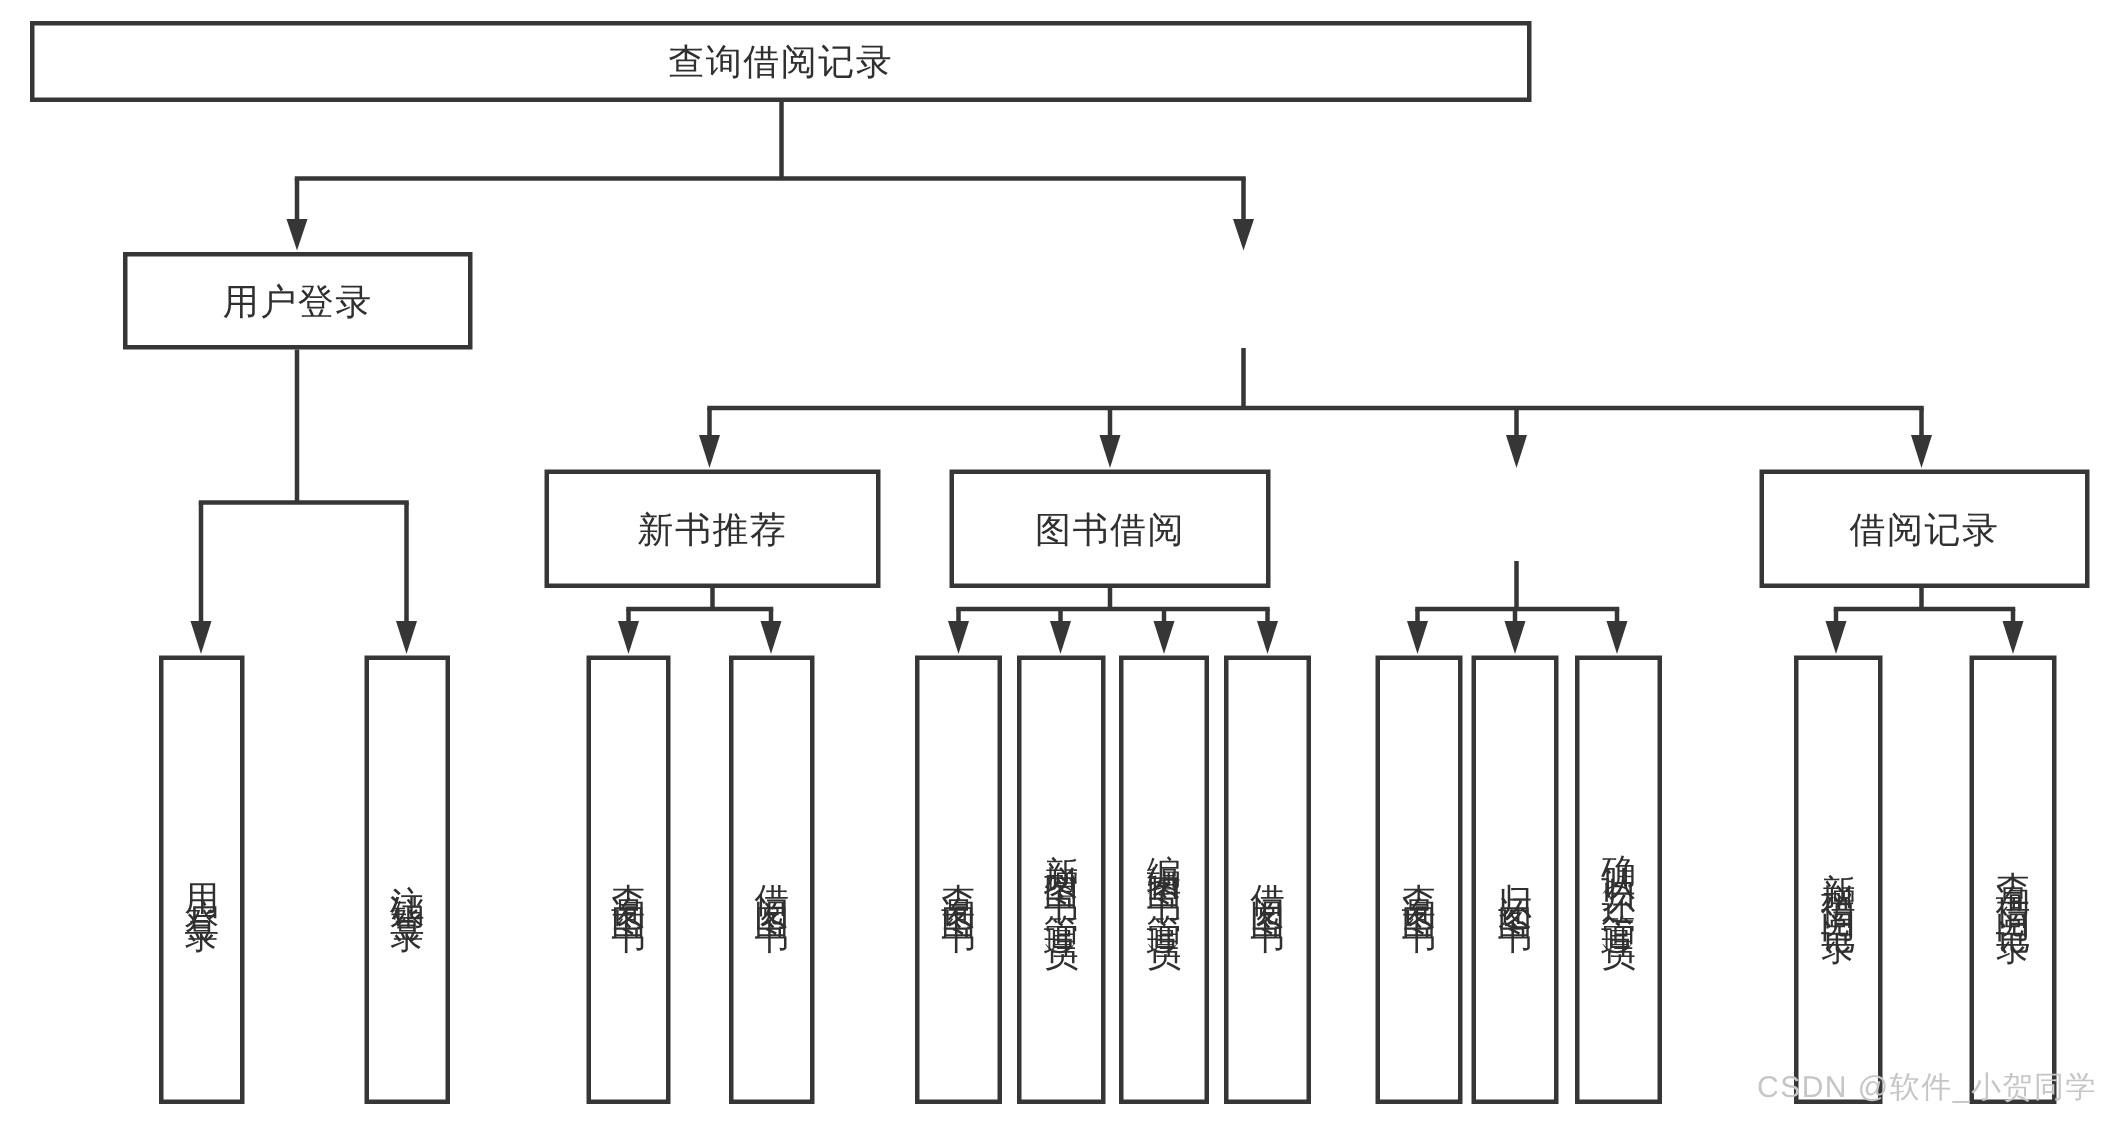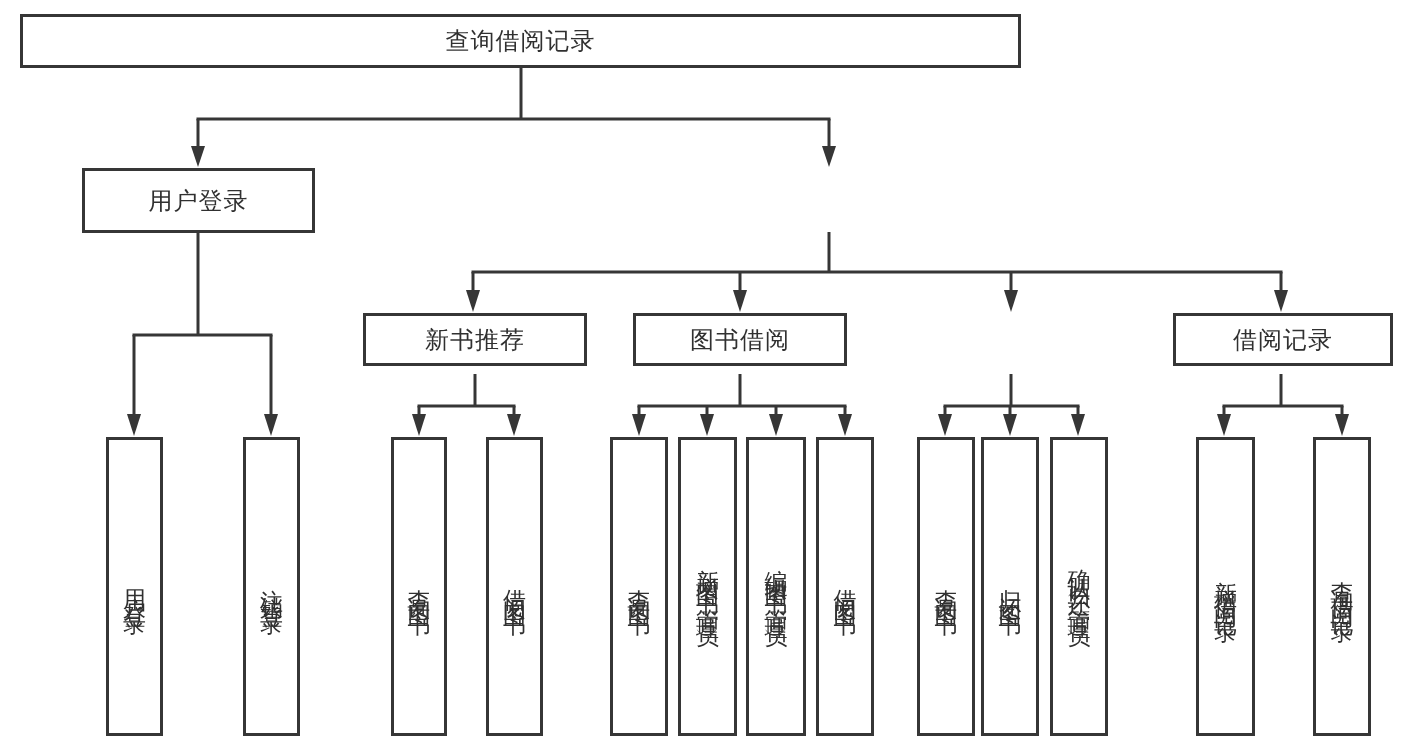--- a/index.html
+++ b/index.html
@@ -40,21 +40,21 @@
     color: var(--text, #303030);
     display: flex;
     align-items: center;
     justify-content: center;
     font-size: 24px;
     letter-spacing: 1px;
     white-space: nowrap;
   }
   .root-box   { left: 20px;  top: 14px;  width: 1001px; height: 54px; }
   .l2-box     { top: 168px; height: 65px; }
-  .l3-box     { top: 313px; height: 53px; }
+  .l3-box     { top: 313px; height: 79px; }
   .vbox {
     position: absolute;
     z-index: 1;
     top: 437px;
     height: 299px;
     box-sizing: border-box;
     background: var(--box-bg, #ffffff);
     border: 3px solid var(--line, #363636);
     color: var(--text, #303030);
     writing-mode: vertical-rl;
@@ -177,14 +177,15 @@
   <div class="vbox" style="left:746px;width:60px">编辑图书（管理员）</div>
   <div class="vbox" style="left:816px;width:58px">借阅图书</div>
 
   <div class="vbox" style="left:917px;width:58px">查询图书</div>
   <div class="vbox" style="left:981px;width:58px">归还图书</div>
   <div class="vbox" style="left:1050px;width:58px">确认归还（管理员）</div>
 
   <div class="vbox" style="left:1196px;width:59px">新增借阅记录</div>
   <div class="vbox" style="left:1313px;width:58px">查询借阅记录</div>
 
+  <div class="watermark">CSDN @软件_小贺同学</div>
 
 </div>
 
 </body></html>

